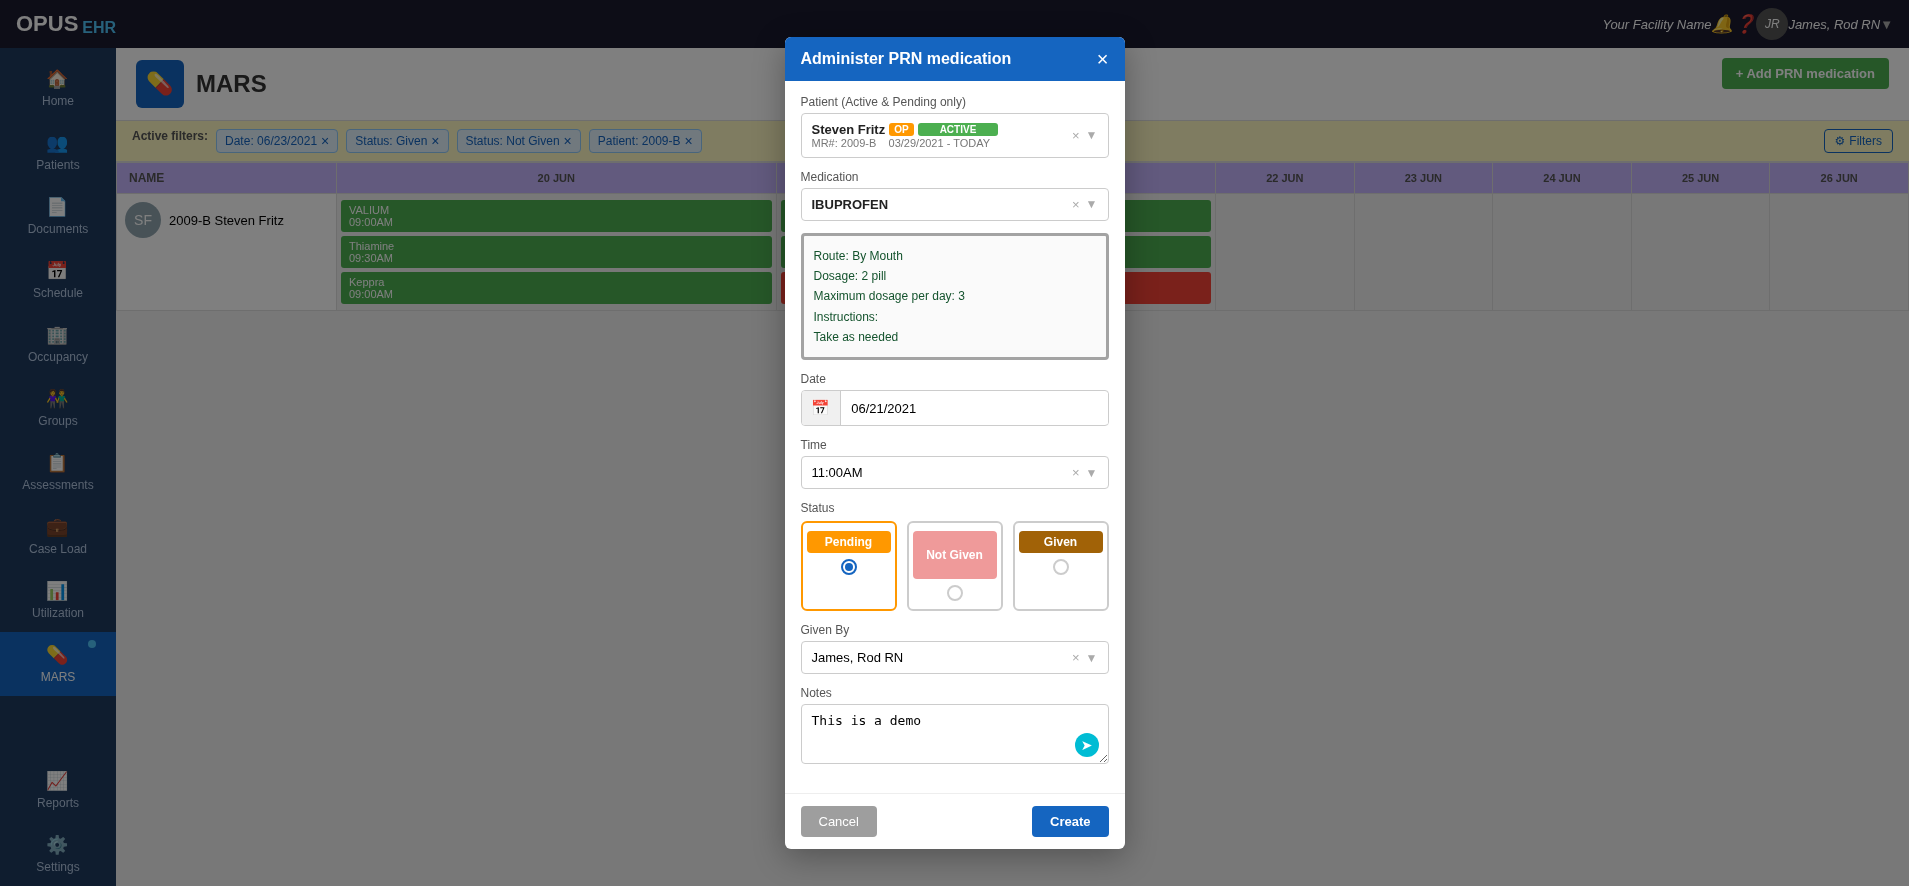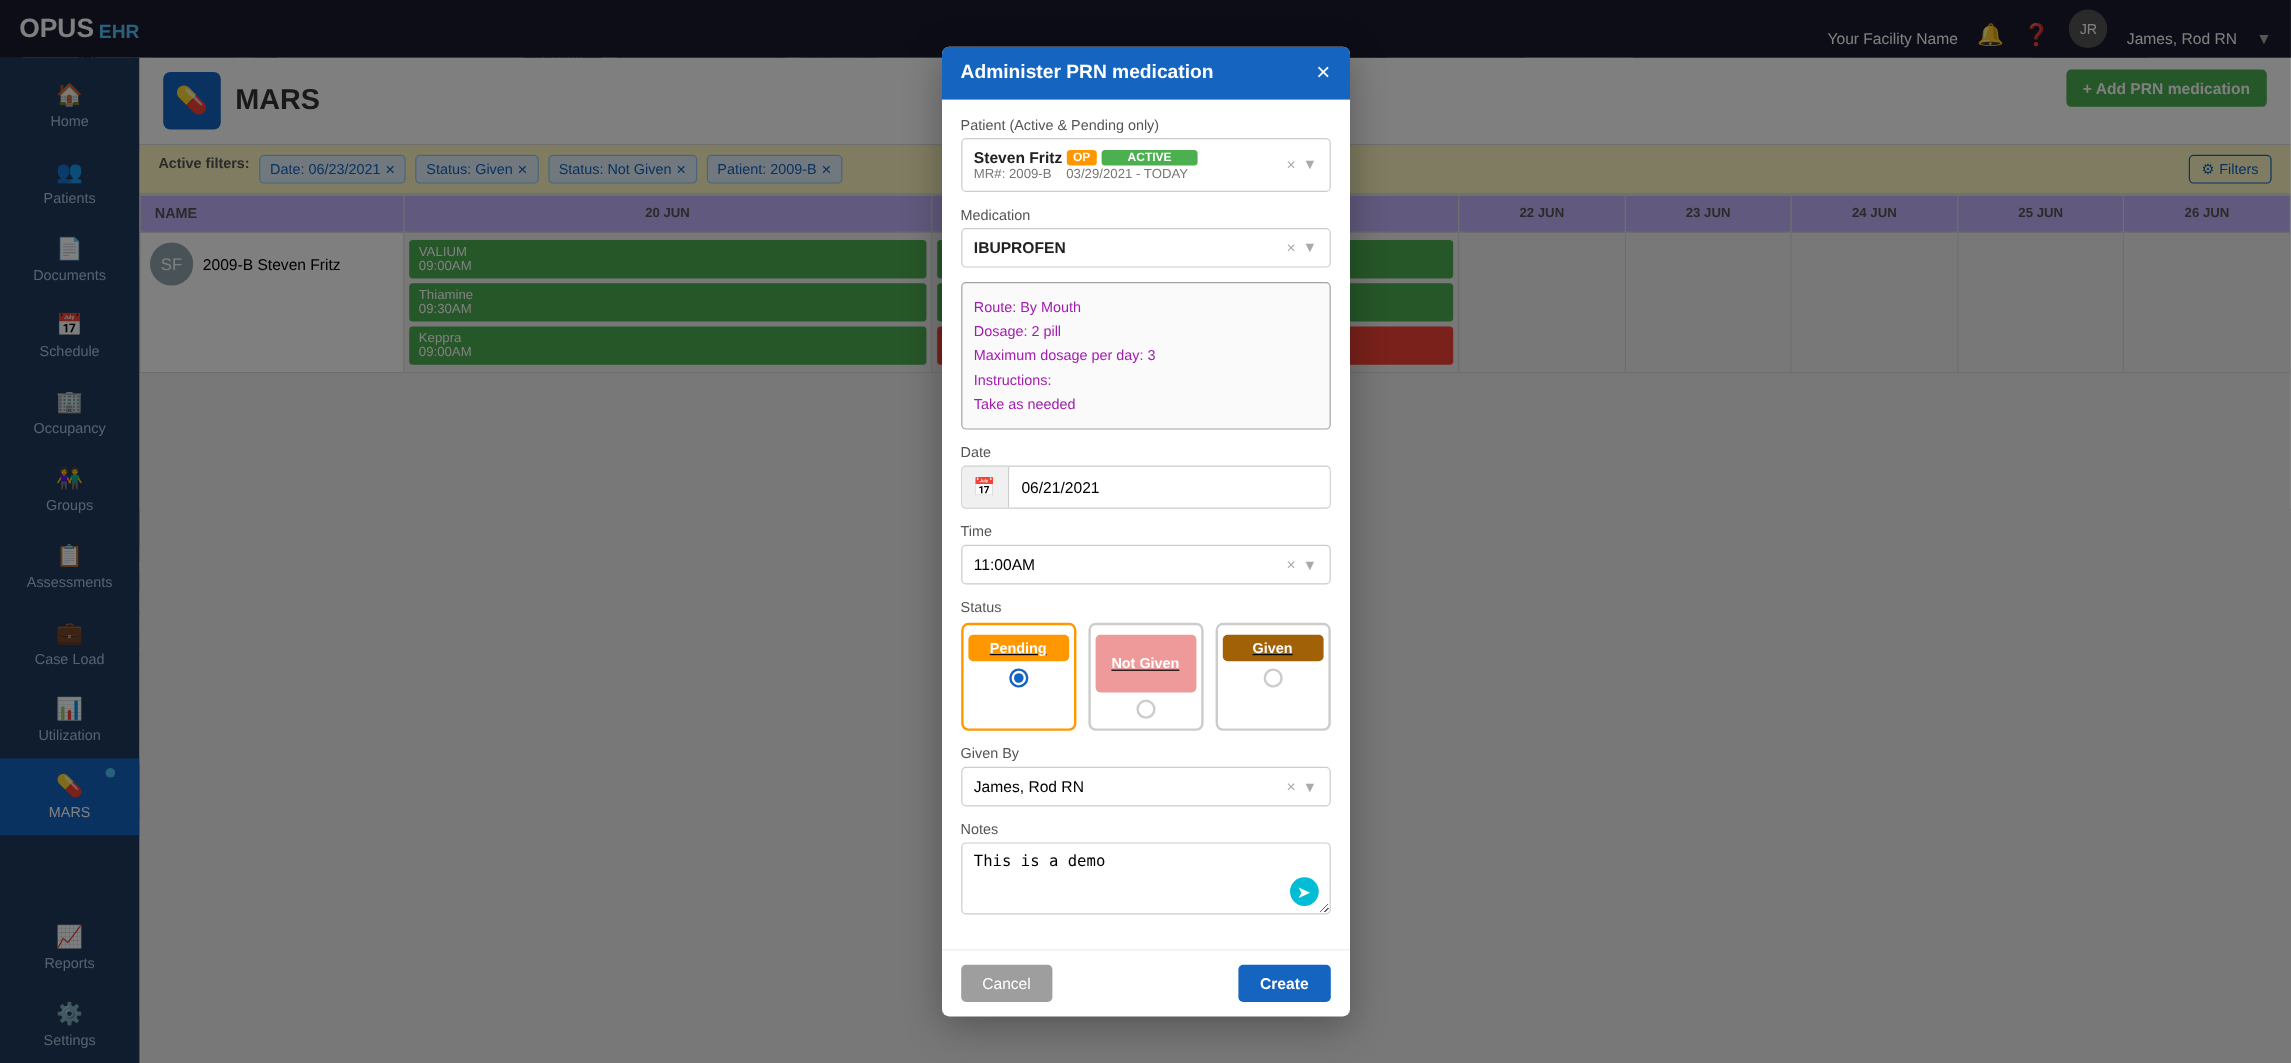--- a/index.html
+++ b/index.html
@@ -19,24 +19,24 @@
     }
     .logo {
       display: flex;
       align-items: flex-end;
       gap: 4px;
     }
     .logo-opus { color: #fff; font-size: 22px; font-weight: bold; }
     .logo-ehr { color: #4fc3f7; font-size: 16px; font-weight: bold; }
     .top-nav-right {
       display: flex;
-      align-items: flex-end;
-      gap: 16px;
+      align-items: center;
       color: #fff;
       font-size: 13px;
+      font-style: italic;
     }
     .facility-name { color: #fff; }
     .nav-icon { color: #aaa; font-size: 18px; cursor: pointer; }
     .avatar-circle {
       width: 32px; height: 32px;
       border-radius: 50%;
       background: #555;
       display: flex; align-items: center; justify-content: center;
       color: #fff; font-size: 12px;
     }
@@ -287,26 +287,26 @@
       padding: 8px 10px;
       display: flex;
       align-items: center;
       justify-content: space-between;
       background: #fff;
       cursor: pointer;
     }
     .med-name { font-size: 13px; color: #222; font-weight: bold; }
 
     .med-details-box {
-      border: 1px solid #a3a3a3;
+      border: 3px solid #a3a3a3;
       border-radius: 4px;
       padding: 10px;
       background: #fafafa;
       font-size: 12px;
-      color: #a21caf;
+      color: #14532d;
       line-height: 1.7;
     }
 
     .date-input-row {
       display: flex;
       align-items: center;
       border: 1px solid #ccc;
       border-radius: 4px;
       overflow: hidden;
     }
@@ -345,21 +345,20 @@
     .status-option {
       flex: 1;
       border: 2px solid #ccc;
       border-radius: 6px;
       display: flex;
       flex-direction: column;
       align-items: center;
       padding: 8px 4px;
       cursor: pointer;
       gap: 6px;
-      text-decoration: underline;
     }
     .status-option.selected-pending {
       border-color: #ff9800;
     }
     .status-badge-pending {
       background: #ff9800;
       color: #fff;
       padding: 4px 10px;
       border-radius: 4px;
       font-size: 12px;

